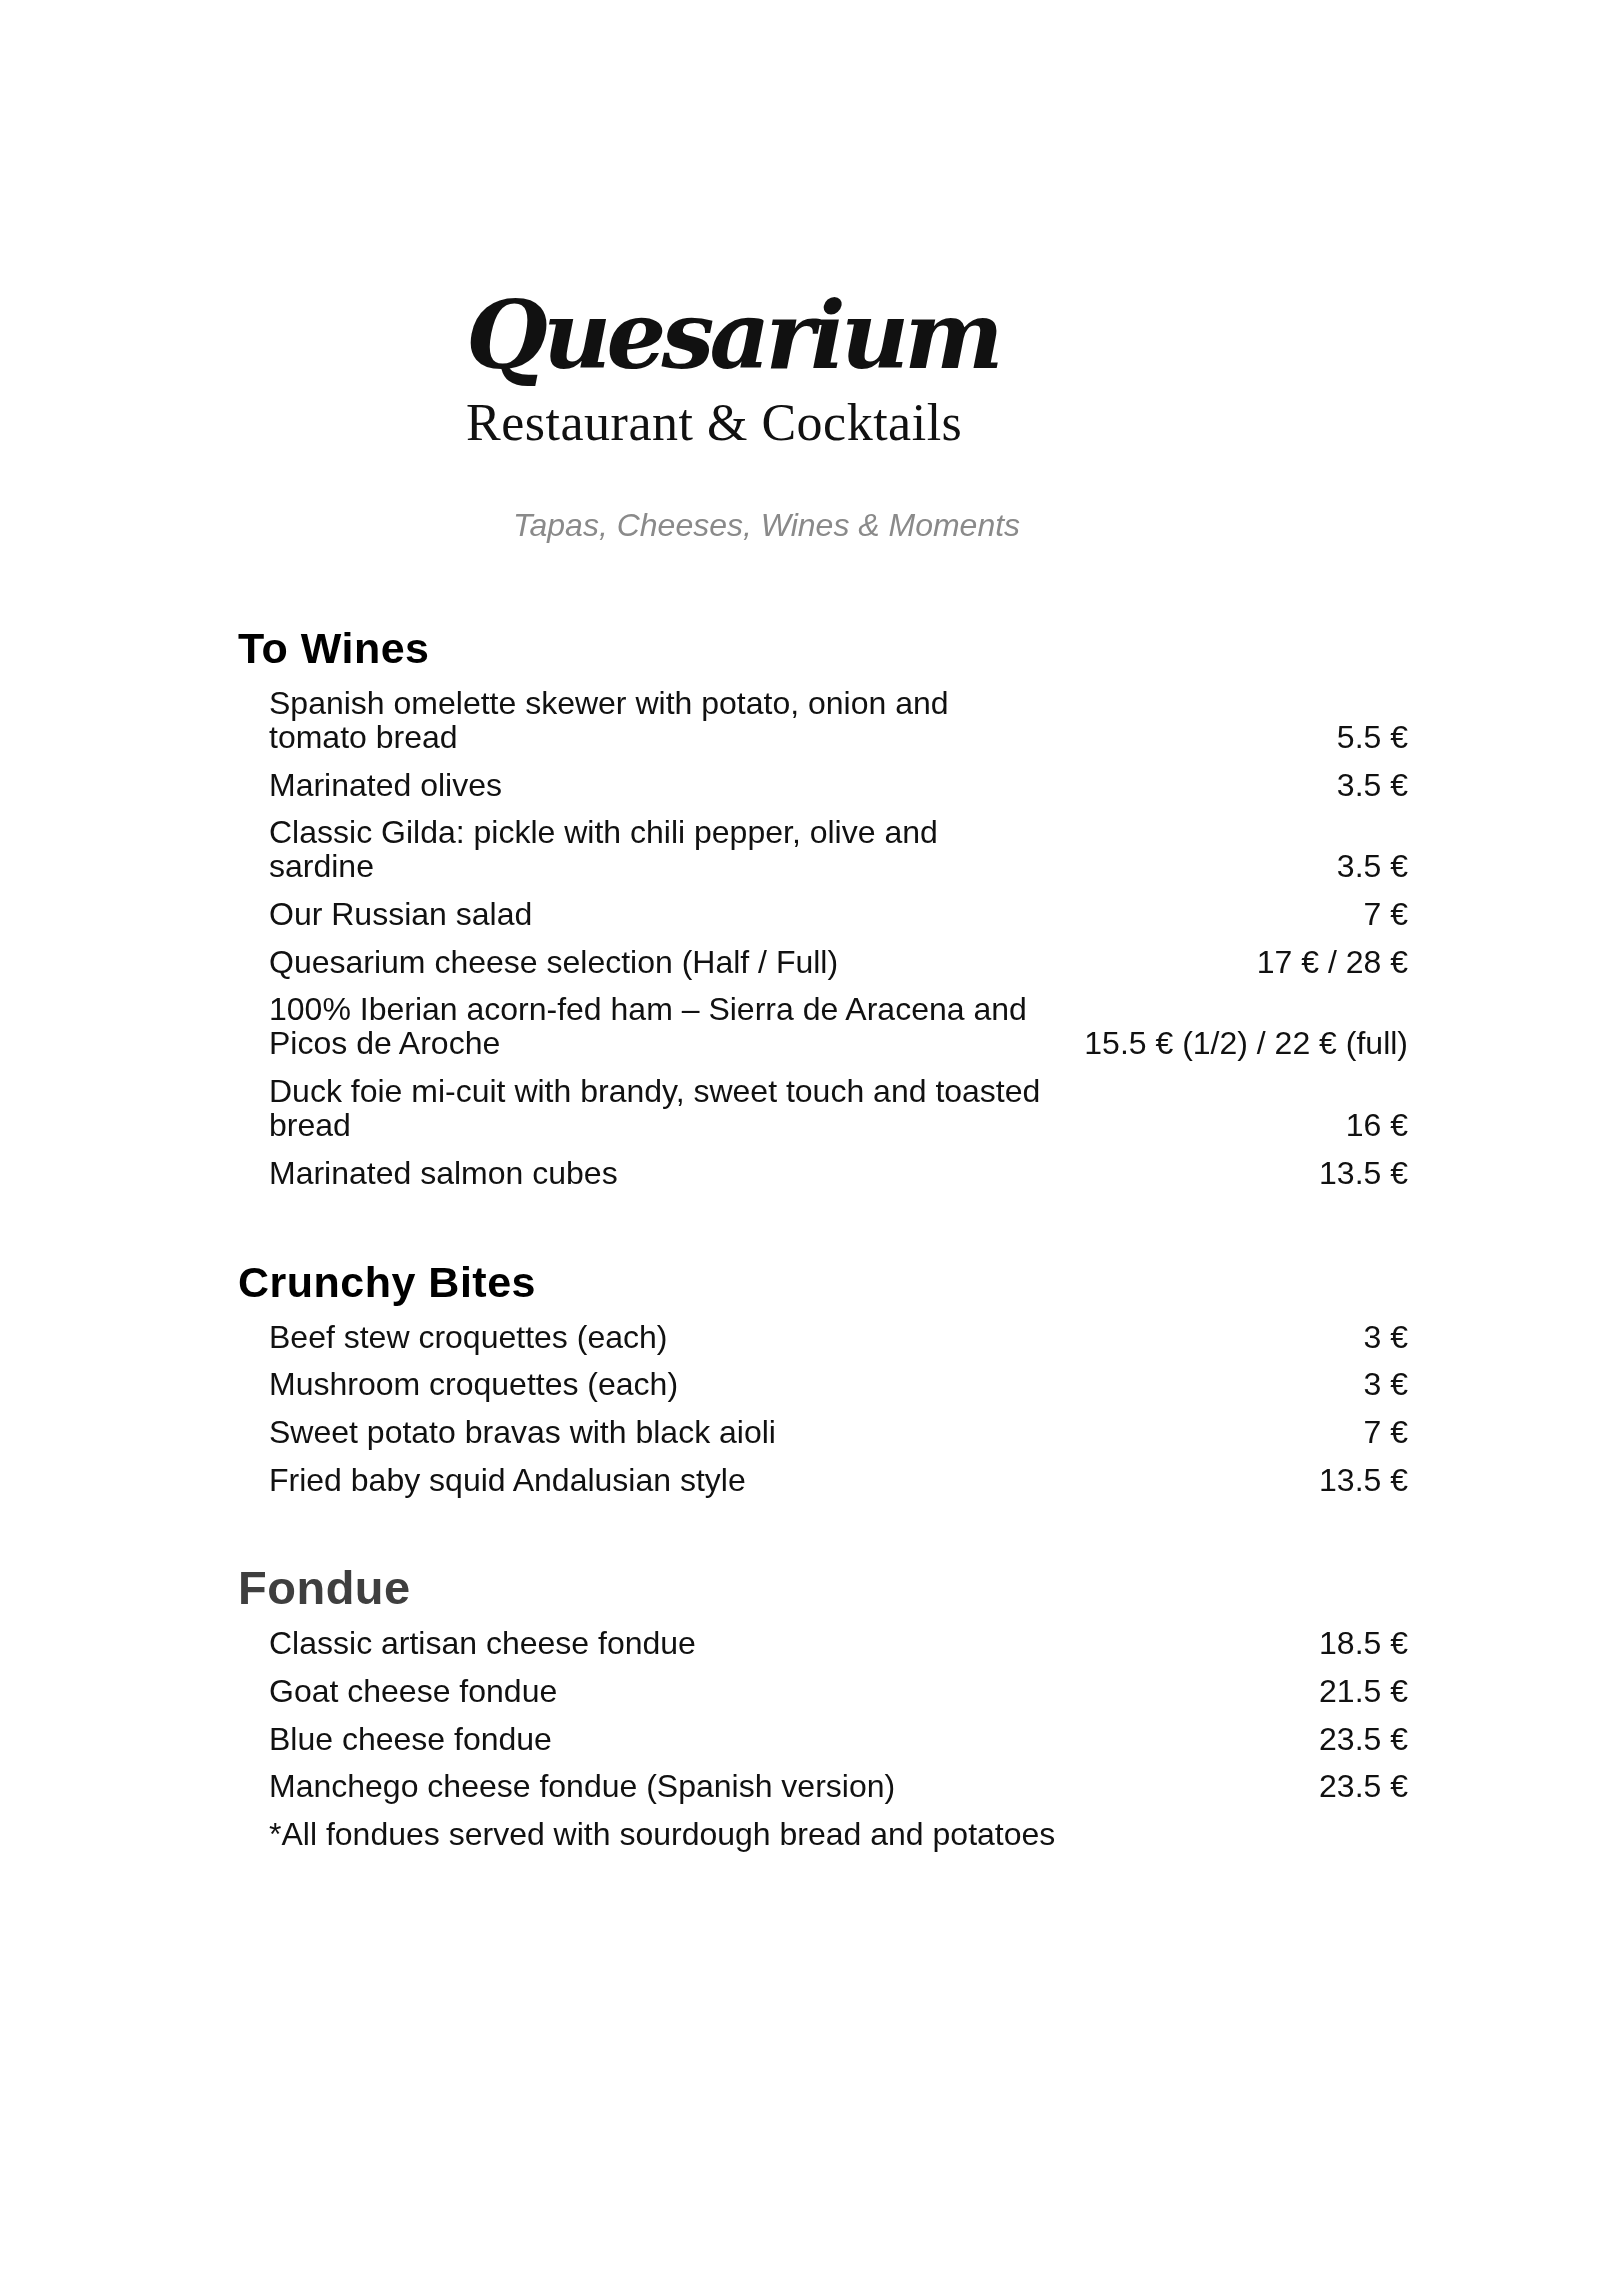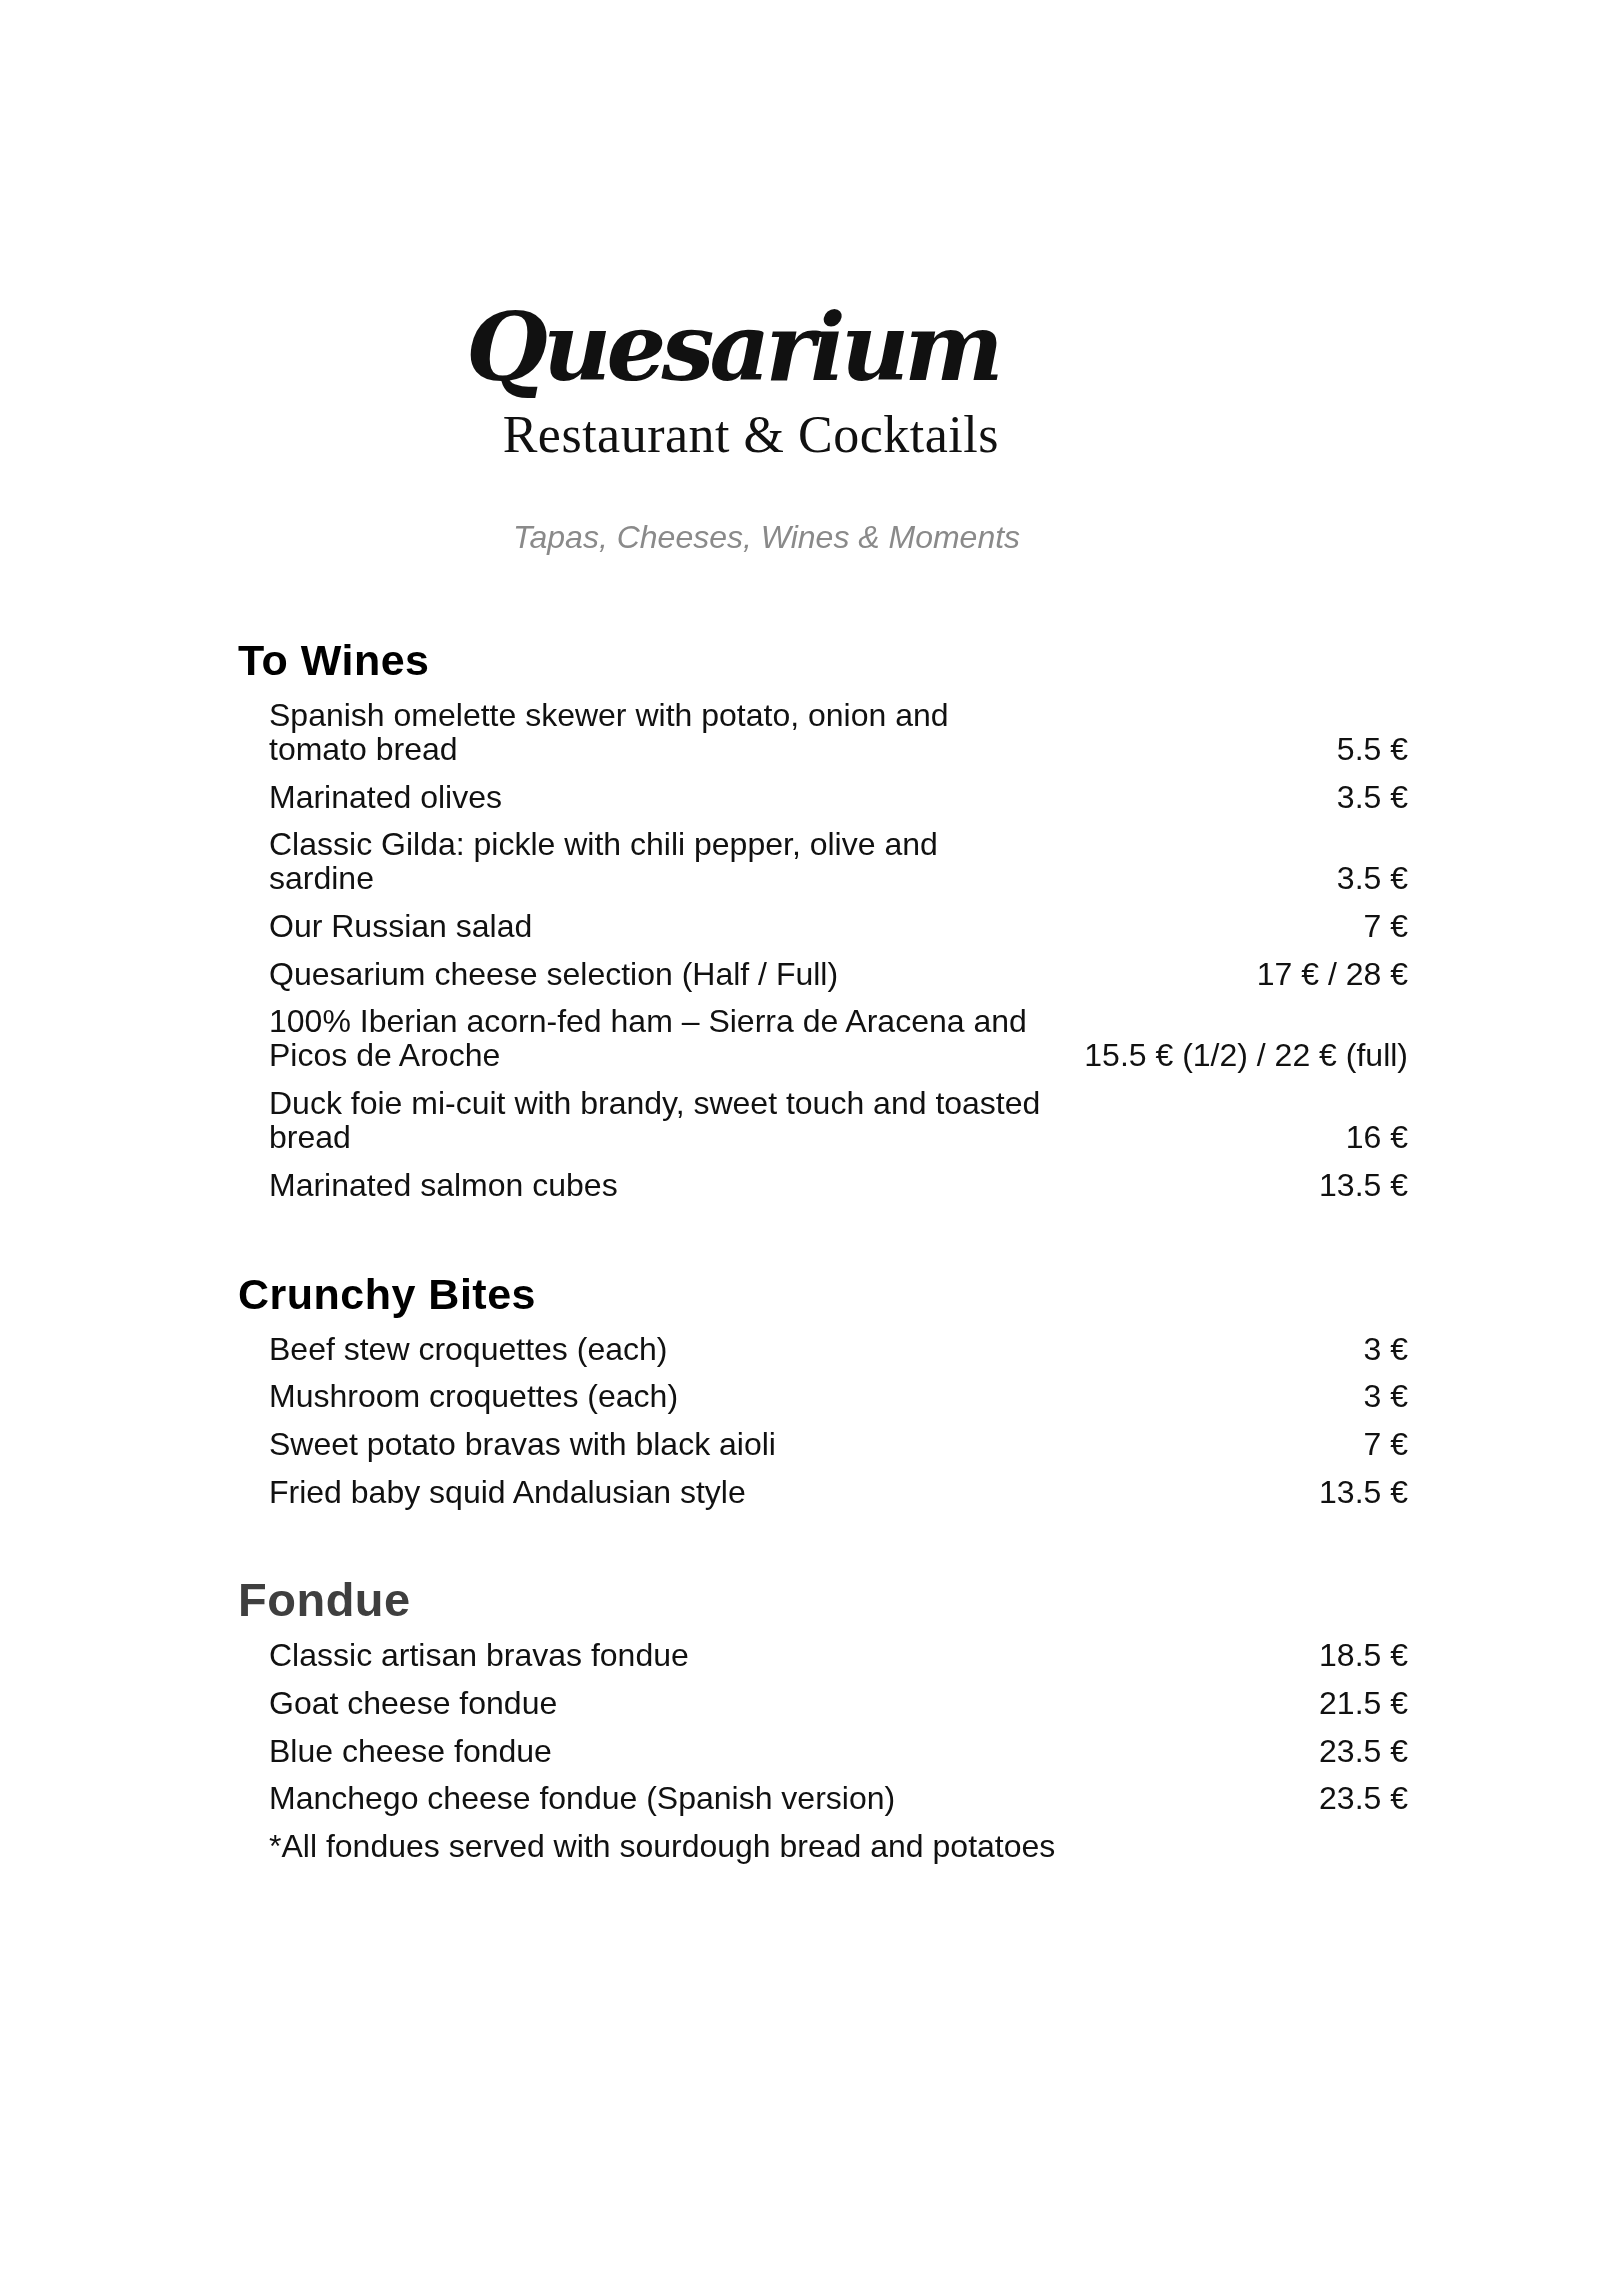--- a/index.html
+++ b/index.html
@@ -15,23 +15,22 @@
     font-family: "Liberation Sans", sans-serif;
     color: var(--ink, #111111);
     overflow: hidden;
   }
   
   .brand-header {
     padding-top: 253px;
   }
   .logo {
     width: fit-content;
-    margin: 16px auto;
+    margin: 4px auto;
     transform: translateX(-78px);
-    text-align: right;
   }
   .logo-script {
     font-family: "DejaVu Serif", serif;
     font-style: italic;
     font-weight: bold;
     font-size: 94px;
     letter-spacing: -4.9px;
     line-height: 157px;
     color: var(--ink, #111111);
     white-space: nowrap;
@@ -171,21 +170,21 @@
           <div class="item-name">Fried baby squid Andalusian style</div>
           <div class="item-price">13.5 €</div>
         </div>
       </div>
     </section>
 
     <section class="section-fondue">
       <h2 class="section-title">Fondue</h2>
       <div class="items">
         <div class="item-row">
-          <div class="item-name">Classic artisan bravas fondue</div>
+          <div class="item-name">Classic artisan cheese fondue</div>
           <div class="item-price">18.5 €</div>
         </div>
         <div class="item-row">
           <div class="item-name">Goat cheese fondue</div>
           <div class="item-price">21.5 €</div>
         </div>
         <div class="item-row">
           <div class="item-name">Blue cheese fondue</div>
           <div class="item-price">23.5 €</div>
         </div>

